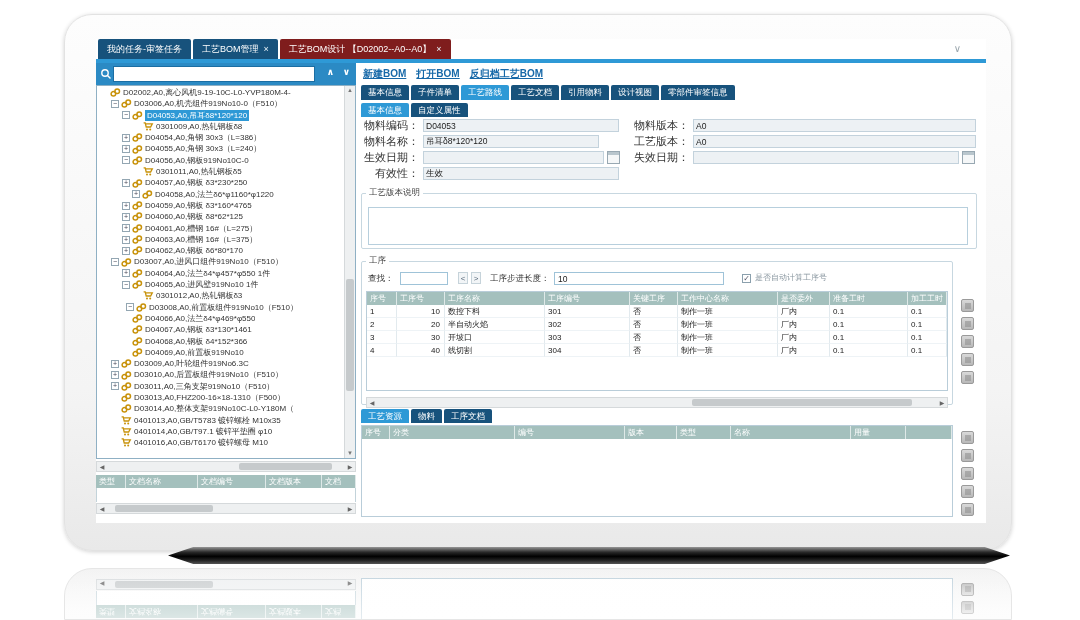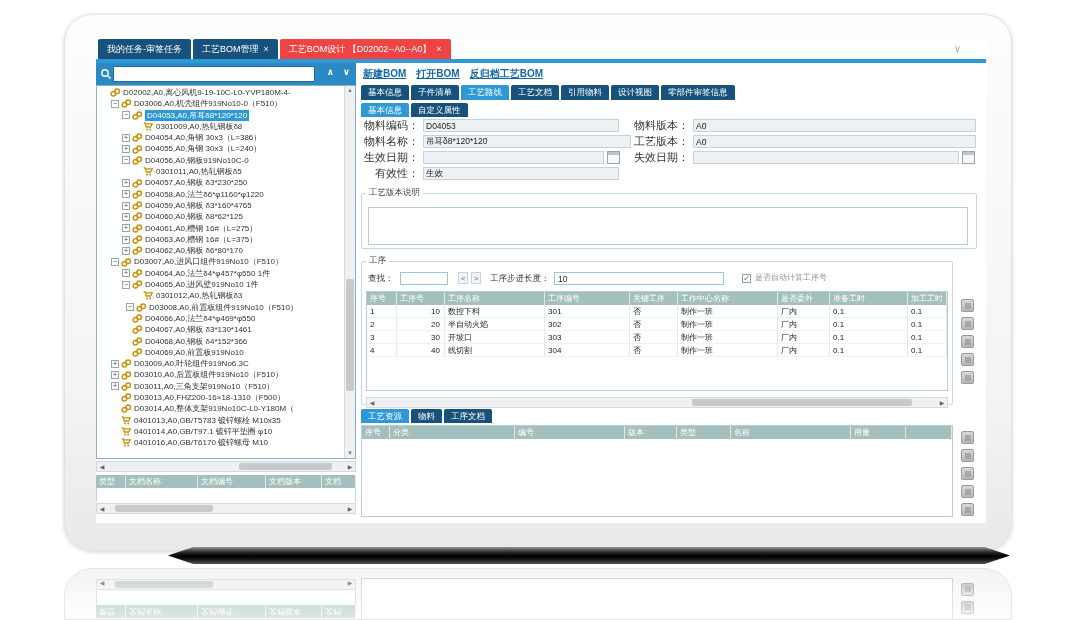--- a/index.html
+++ b/index.html
@@ -17,21 +17,21 @@
   .reflection{position:absolute;left:64px;top:568px;width:948px;height:52px;border-radius:28px 28px 0 0;
     background:linear-gradient(180deg,#f2f2f2,#fbfbfb);border:1px solid #e6e6e6;overflow:hidden;}
   .refl-app{position:absolute;left:31px;top:8px;width:890px;height:55px;transform:scaleY(-1);}
   .refl-fade{position:absolute;left:0;top:0;right:0;bottom:0;
     background:linear-gradient(180deg,rgba(250,250,250,.12),rgba(255,255,255,.62));pointer-events:none;}
 
   
   .app{position:absolute;left:31px;top:24px;width:890px;height:484px;background:#fff;}
   .wtabs{position:absolute;left:2px;top:0;height:20px;display:flex;gap:2px;}
   .wtab{background:#17527c;color:#fff;font-size:9px;line-height:20px;padding:0 9px;border-radius:2px 2px 0 0;display:flex;gap:5px;align-items:center;white-space:nowrap;}
-  .wtab.active{background:#ef4444;}
+  .wtab.active{background:#7f1d1d;}
   .wclose{font-size:9px;color:#e8f2f8;line-height:20px;}
   .tabstrip{position:absolute;left:0;top:20px;right:0;height:4px;background:#2e99d6;}
   .chev{position:absolute;top:3px;right:25px;color:#9aa6ad;font-size:10px;line-height:14px;}
 
   
   .leftcol{position:absolute;left:0;top:24px;width:260px;height:452px;}
   .search{position:absolute;left:0;top:0;width:100%;height:22px;background:#2b8ac4;}
   .search input{position:absolute;left:17px;top:3px;width:202px;height:16px;border:1px solid #1b6ea3;font-size:9px;padding:0 3px;background:#fff;}
   .sarrow{position:absolute;top:4px;color:#fff;font-size:9px;font-weight:bold;}
   .treebox{position:absolute;left:0;top:22px;width:100%;height:374px;background:#fff;border:1px solid #8fb0c4;overflow:hidden;}
@@ -186,21 +186,21 @@
                 <div class="tlabel">0301011,A0,热轧钢板δ5</div>
               </div>
               <div class="trow" style="padding-left: 24px;">
                 <div class="texp">+</div>
                 <span class="ticon"><svg width="11" height="9" viewBox="0 0 11 9">
                     <circle cx="3.4" cy="5.8" r="2.3" fill="none" stroke="#c8920a" stroke-width="1.5"></circle>
                     <circle cx="7.2" cy="3.2" r="2.3" fill="none" stroke="#c8920a" stroke-width="1.5"></circle>
                   </svg></span>
                 <div class="tlabel">D04057,A0,钢板 δ3*230*250</div>
               </div>
-              <div class="trow" style="padding-left: 24px;">
+              <div class="trow" style="padding-left: 34px;">
                 <div class="texp">+</div>
                 <span class="ticon"><svg width="11" height="9" viewBox="0 0 11 9">
                     <circle cx="3.4" cy="5.8" r="2.3" fill="none" stroke="#c8920a" stroke-width="1.5"></circle>
                     <circle cx="7.2" cy="3.2" r="2.3" fill="none" stroke="#c8920a" stroke-width="1.5"></circle>
                   </svg></span>
                 <div class="tlabel">D04058,A0,法兰δ6*φ1160*φ1220</div>
               </div>
               <div class="trow" style="padding-left: 24px;">
                 <div class="texp">+</div>
                 <span class="ticon"><svg width="11" height="9" viewBox="0 0 11 9">
@@ -429,21 +429,21 @@
           </div>
 
         <div class="frow" style="top:56px">
           <span class="flab" style="left:0;width:58px">物料编码：</span>
           <input class="finp" style="left: 62px; width: 196px;" value="D04053">
           <span class="flab" style="left:266px;width:62px">物料版本：</span>
           <input class="finp" style="left: 332px; width: 283px;" value="A0">
         </div>
         <div class="frow" style="top:72px">
           <span class="flab" style="left:0;width:58px">物料名称：</span>
-          <input class="finp" style="left: 62px; width: 208px;" value="吊耳δ8*120*120">
+          <input class="finp" style="left: 62px; width: 176px;" value="吊耳δ8*120*120">
           <span class="flab" style="left:266px;width:62px">工艺版本：</span>
           <input class="finp" style="left: 332px; width: 283px;" value="A0">
         </div>
         <div class="frow" style="top:88px">
           <span class="flab" style="left:0;width:58px">生效日期：</span>
           <input class="finp" style="left: 62px; width: 181px;" value="">
           <span class="cal" style="left:246px"></span>
           <span class="flab" style="left:266px;width:62px">失效日期：</span>
           <input class="finp" style="left: 332px; width: 266px;" value="">
           <span class="cal" style="left:601px"></span>

